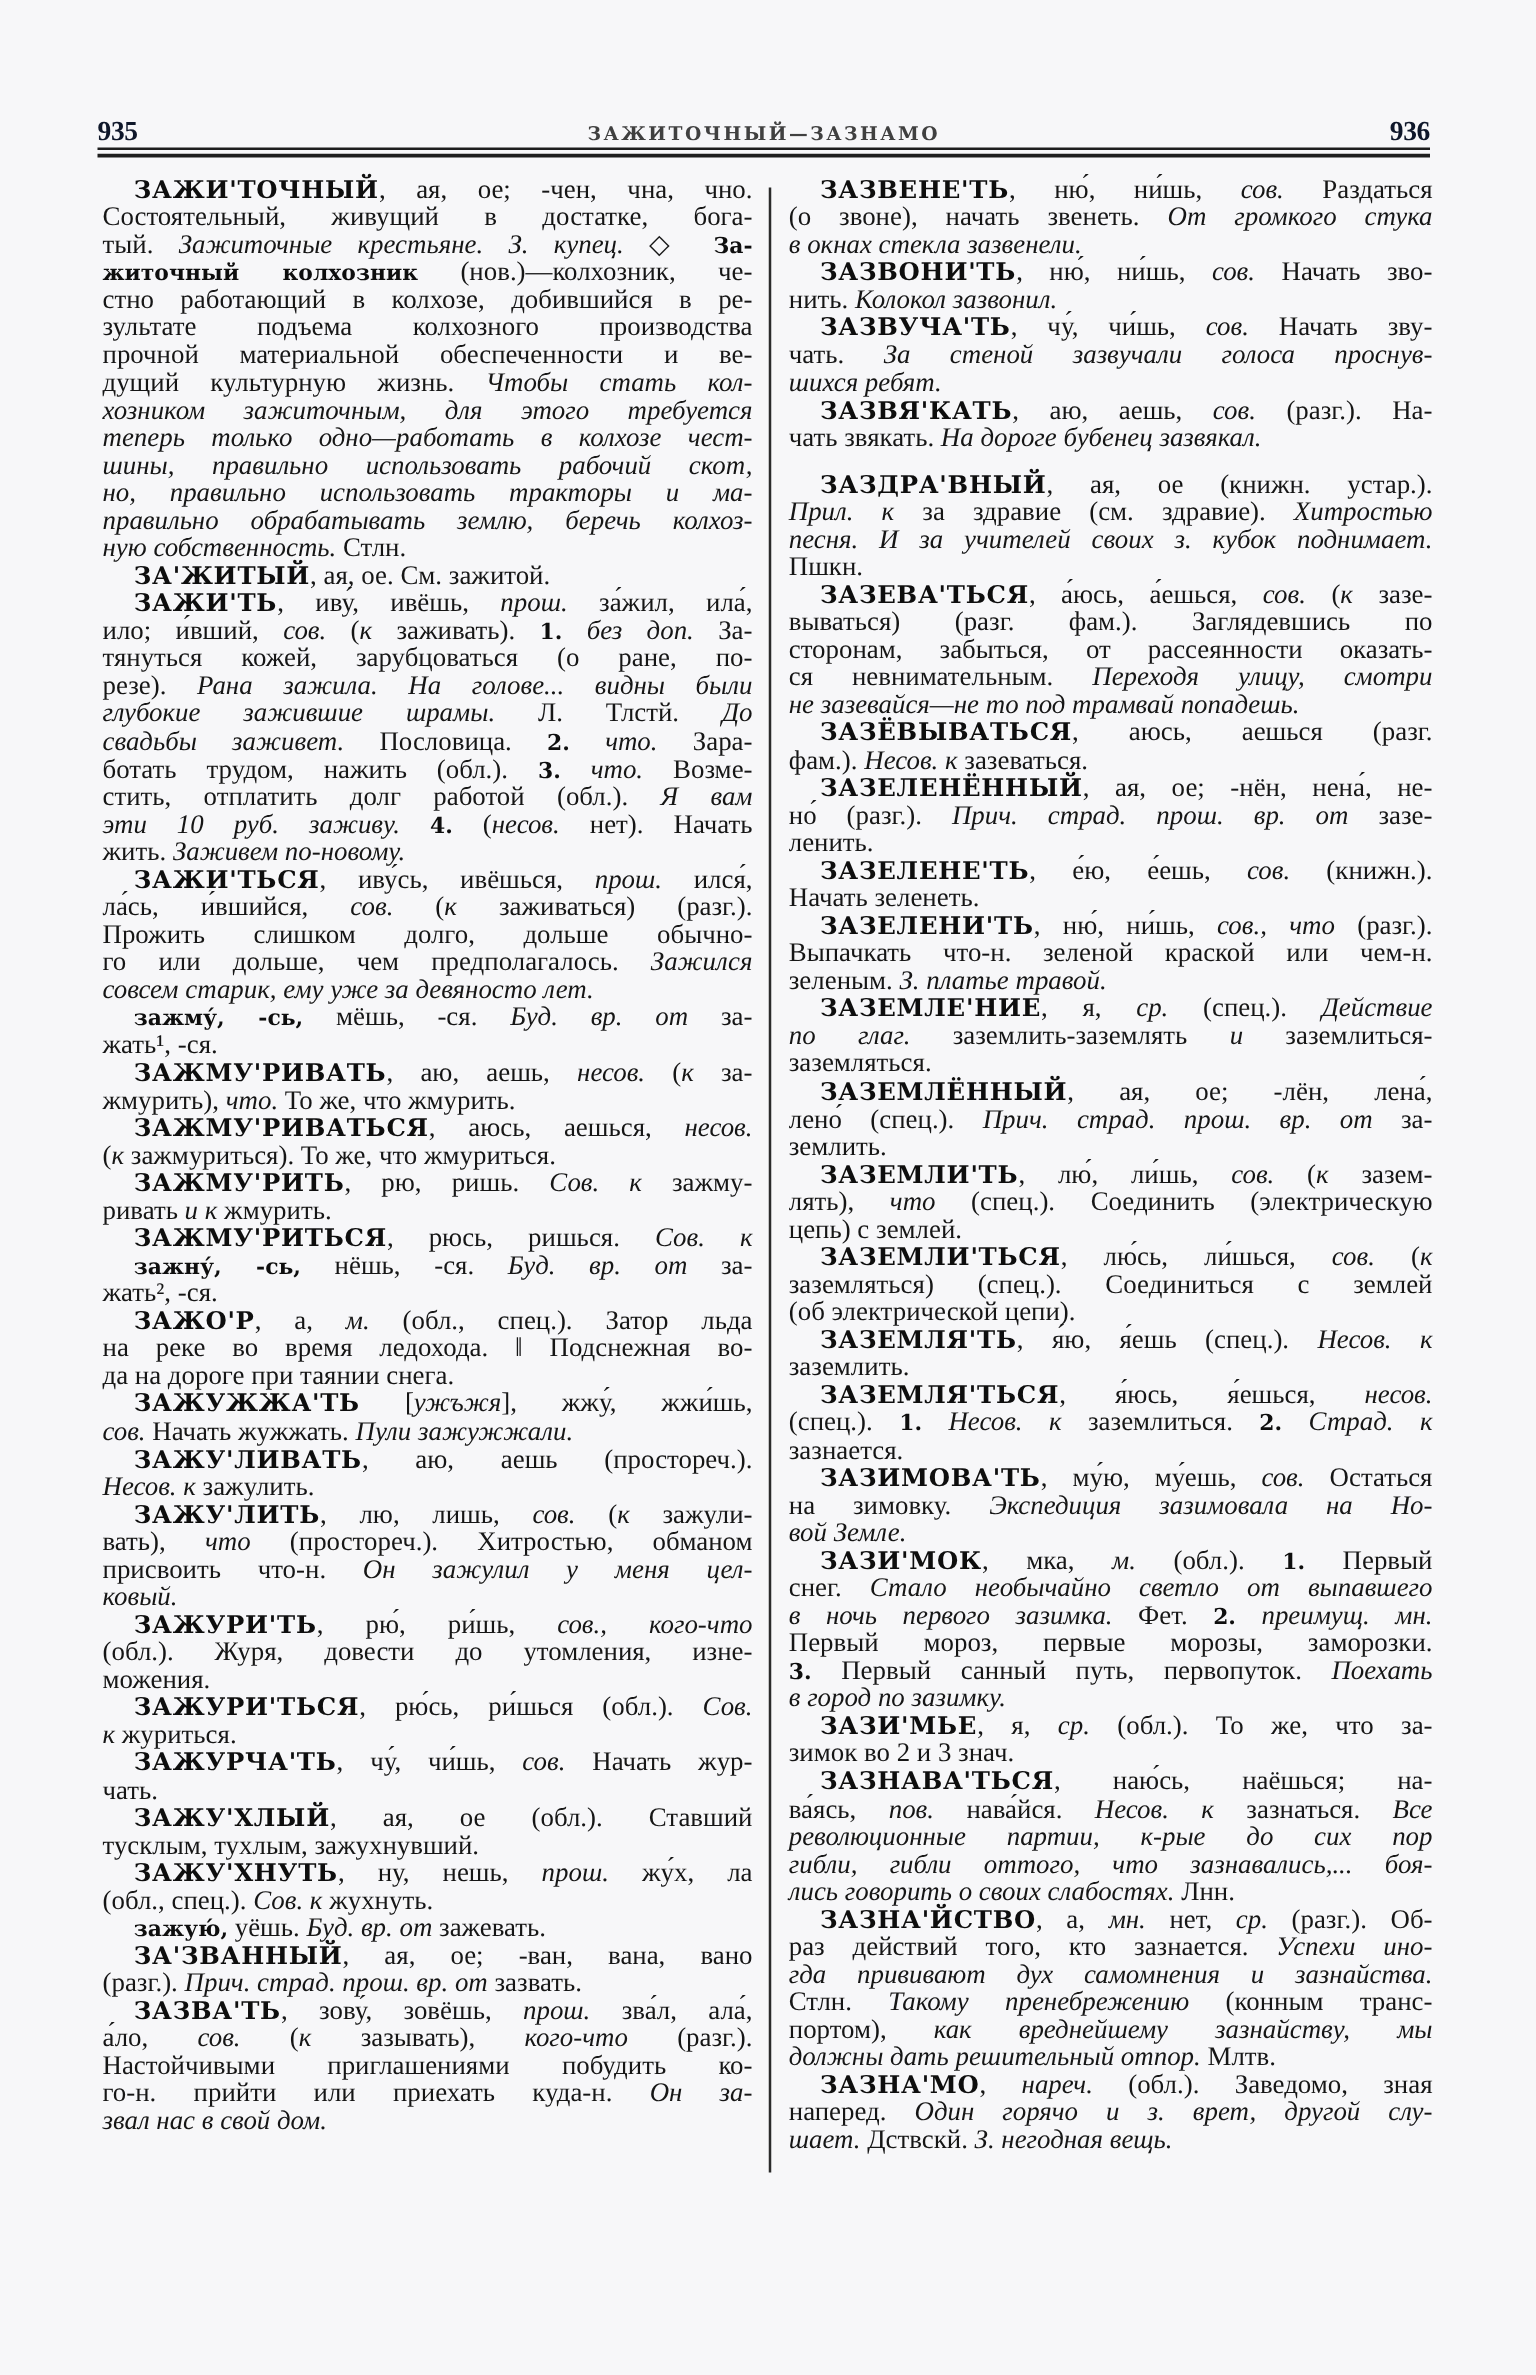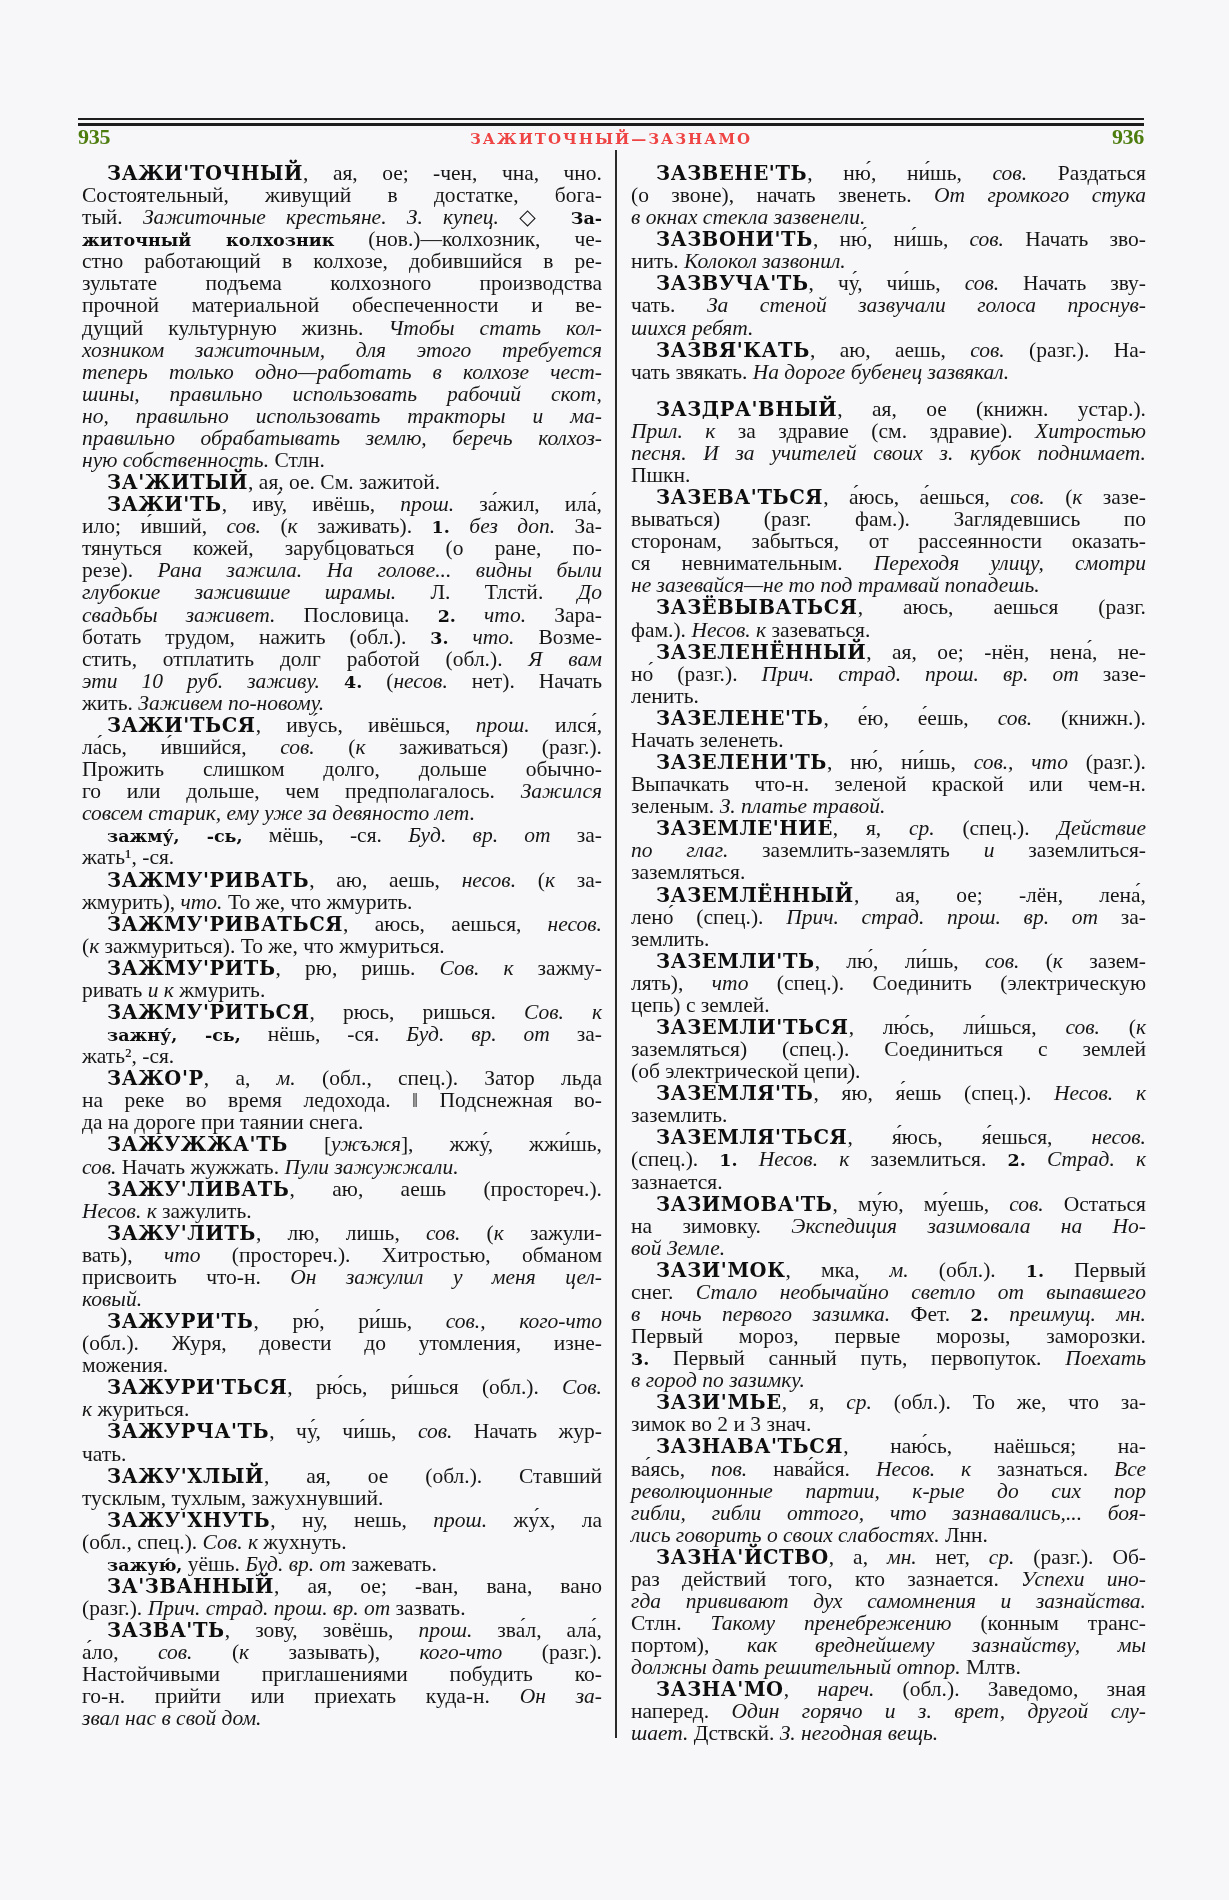--- a/index.html
+++ b/index.html
@@ -9,30 +9,30 @@
       font-family: "Liberation Serif", "DejaVu Serif", serif;
     }
     .page { position: absolute; left: 0; top: 0; width: 1229px; height: 1900px; }
     .page-header {
       position: absolute; left: 78px; top: 92.6px; width: 1066px; height: 24px;
       display: flex; justify-content: space-between; align-items: baseline;
       line-height: 24px;
     }
     .pn {
       font-family: "Liberation Serif", "DejaVu Serif", serif;
-      font-weight: bold; font-size: 22px; letter-spacing: -0.3px; color: #4d7c0f; margin-top: 32px;
+      font-weight: bold; font-size: 22px; letter-spacing: -0.3px; color: #0f172a;
     }
     .running-title {
       font-family: "DejaVu Serif", "Liberation Serif", serif;
-      font-weight: bold; font-size: 15px; letter-spacing: 2px; color: #ef4444;
+      font-weight: bold; font-size: 15px; letter-spacing: 2px; color: #404040;
     }
     .rule-thin { position: absolute; left: 78px; width: 1066px; top: 118px; height: 1.6px; background: #1e1e1e; }
     .rule-thick { position: absolute; left: 78px; width: 1066px; top: 122.5px; height: 3px; background: #1e1e1e; }
     .column-divider { position: absolute; left: 615px; top: 150px; width: 1.6px; height: 1588px; background: #2b2b2b; }
-    .column { position: absolute; top: 162px; }
+    .column { position: absolute; top: 140px; }
     .col-left { left: 82px; width: 520px; }
     .col-right { left: 631px; width: 515px; }
     .entry.gap { margin-top: 15px; }
     .line {
       height: 22.08px; line-height: 22.08px; font-size: 21.5px;
       text-align: justify; text-align-last: justify; white-space: normal;
     }
     .line.first { text-indent: 25px; }
     .line.last { text-align-last: left; }
     .run-h {

